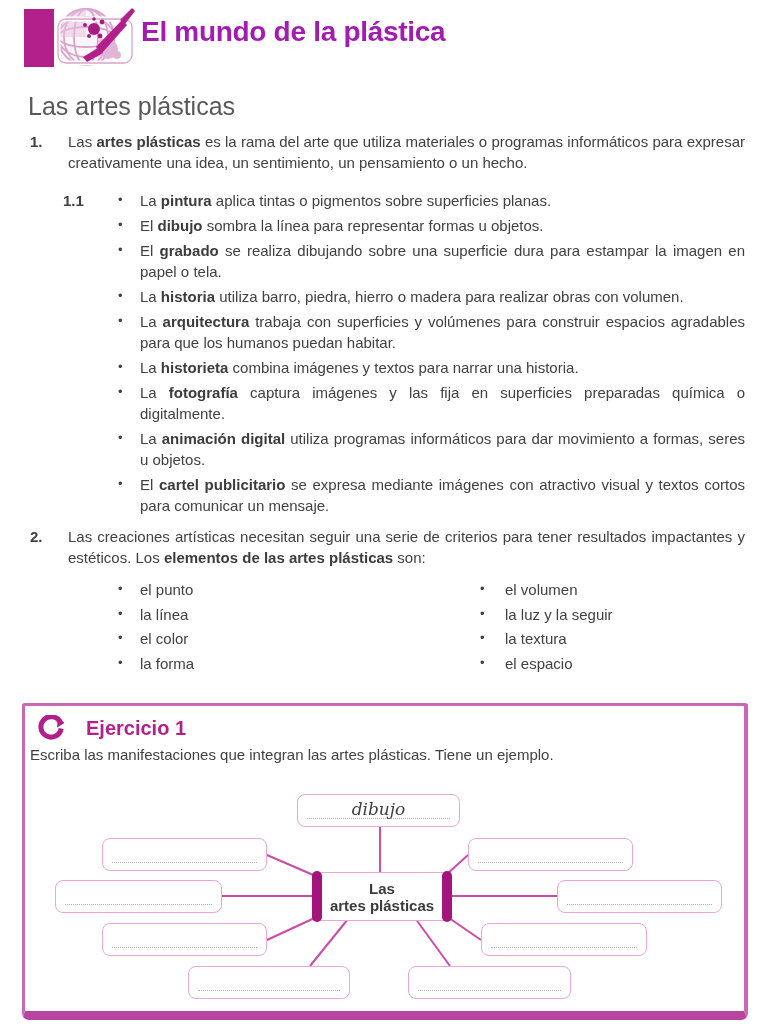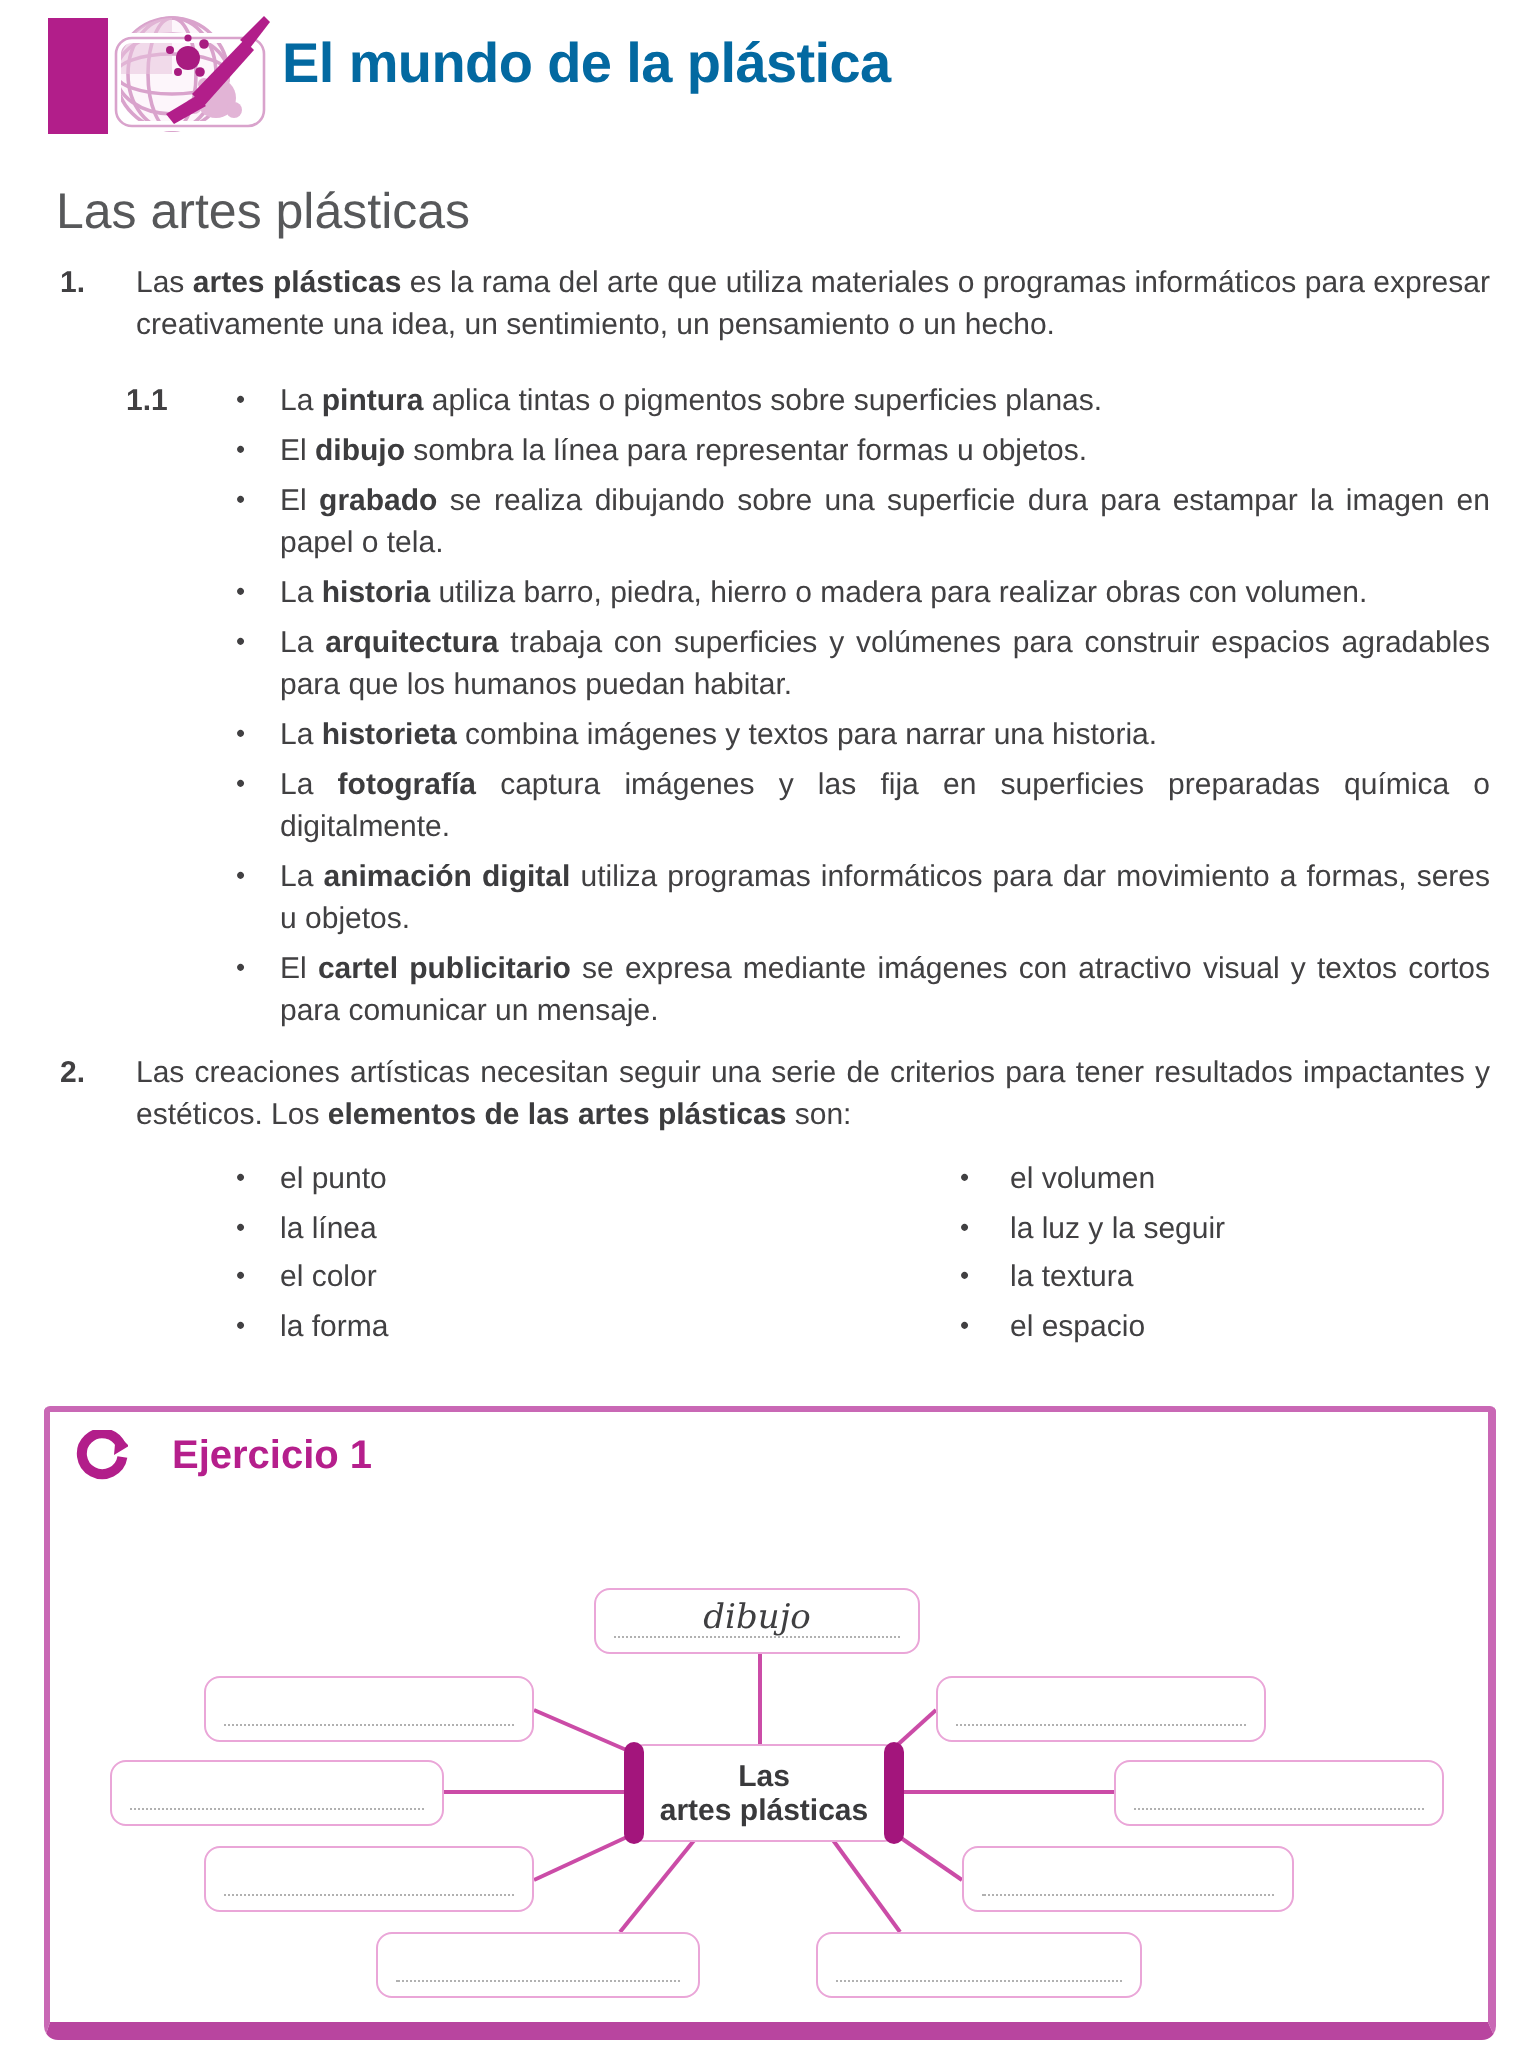--- a/index.html
+++ b/index.html
@@ -2,21 +2,21 @@
 <html><head>
 <meta charset="utf-8">
 <style>
   html,body{margin:0;padding:0;background:#fff;}
   .page{position:relative;width:770px;height:1024px;background:#fff;overflow:hidden;
         font-family:"Liberation Sans",sans-serif;color:#414042;}
 
   
   .logo{position:absolute;left:24px;top:6px;width:112px;height:64px;}
   .header-title{position:absolute;left:141px;top:16px;font-size:28px;font-weight:bold;
-                color:#0369a1;letter-spacing:-0.3px;}
+                color:#a21caf;letter-spacing:-0.3px;}
   .section-title{position:absolute;left:28px;top:92px;font-size:25px;color:#57585a;}
 
   
   .content{position:absolute;top:131px;left:0;width:770px;font-size:15px;line-height:21px;
            text-align:justify;}
   .num-para{position:relative;margin:0 25px 10px 68px;}
   .num{position:absolute;left:-38px;top:0;font-weight:bold;}
   .sub-row{position:relative;margin:17px 25px 4px 135px;}
   .sub-num{position:absolute;left:-72px;top:0;font-weight:bold;}
   ul.bullets{list-style:none;margin:0;padding:0;}
@@ -144,20 +144,21 @@
   </div>
 
   <div class="exercise">
     <div class="ex-header">
       <svg class="ex-icon" viewBox="0 0 26 26">
         <path d="M 22.4 7.6 A 10.2 10.2 0 1 0 23.2 13.5" fill="none" stroke="#b21e8a" stroke-width="5"></path>
         <polygon points="20,1.5 26.5,8 19,12.5" fill="#b21e8a"></polygon>
       </svg>
       <span class="ex-title">Ejercicio 1</span>
     </div>
+    <div class="ex-instruction">Escriba las manifestaciones que integran las artes plásticas. Tiene un ejemplo.</div>
 
     <svg class="links" width="719" height="305" viewBox="0 0 719 305">
       <g stroke="#cb4ca7" stroke-width="2">
         <line x1="355" y1="121" x2="355" y2="167"></line>
         <line x1="242" y1="149" x2="309" y2="178"></line>
         <line x1="197" y1="190" x2="293" y2="190"></line>
         <line x1="242" y1="234" x2="309" y2="203"></line>
         <line x1="285" y1="260" x2="323" y2="213"></line>
         <line x1="443" y1="149" x2="411" y2="178"></line>
         <line x1="532" y1="190" x2="427" y2="190"></line>

